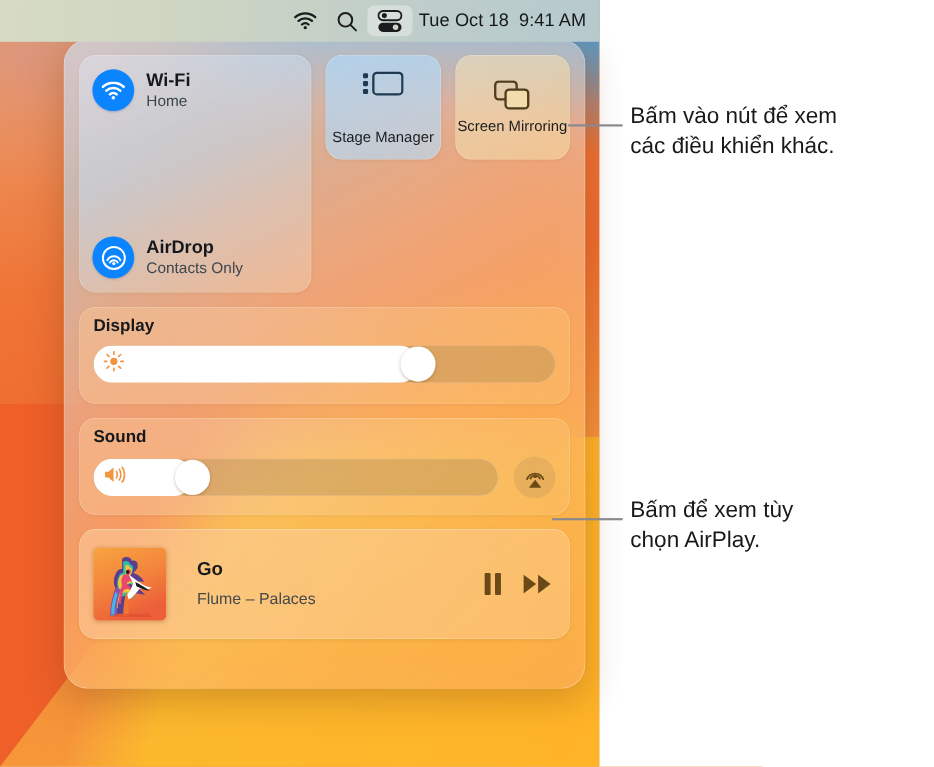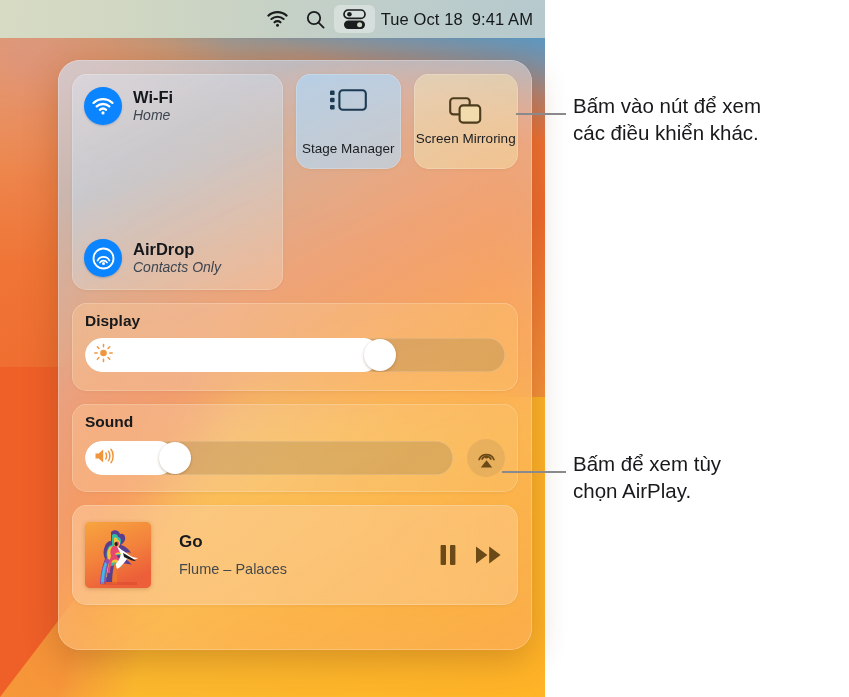--- a/index.html
+++ b/index.html
@@ -62,21 +62,21 @@
     border-radius:6px;
   }
   #mb-clock {
     font-size:16.5px; color:#15181a; letter-spacing:0.1px;
     padding-left:6px; white-space:nowrap;
   }
   #mb-clock .daypart { margin-left:9px; }
 
   
   #control-center {
-    position:absolute; left:58px; top:60px; width:474px; height:590px;
+    position:absolute; left:58px; top:36px; width:474px; height:590px;
     border-radius:22px;
     background:linear-gradient(150deg,
         rgba(205,219,238,0.72) 0%,
         rgba(178,214,243,0.66) 16%,
         rgba(226,205,193,0.62) 40%,
         rgba(248,196,140,0.62) 62%,
         rgba(250,178,108,0.66) 82%,
         rgba(249,171,96,0.70) 100%);
     backdrop-filter:blur(26px) saturate(150%);
     -webkit-backdrop-filter:blur(26px) saturate(150%);
@@ -101,21 +101,21 @@
   .conn-item { display:flex; align-items:center; gap:11px; }
   .conn-icon {
     width:38px; height:38px; border-radius:50%;
     background:#0a84ff;
     display:flex; align-items:center; justify-content:center;
     flex:0 0 38px;
     box-shadow:0 1px 2px rgba(0,60,140,0.25);
   }
   .conn-text { display:flex; flex-direction:column; line-height:1.14; }
   .conn-title { font-size:16.5px; font-weight:bold; color:#14181d; }
-  .conn-sub { font-size:14px; color:#3c4550; margin-top:1px;font-style:italic; }
+  .conn-sub { font-size:14px; color:#3c4550; margin-top:1px; }
 
   
   #right-col { display:flex; flex-direction:column; gap:13px; width:222px; }
   #focus-tile {
     height:108px; padding:0 16px;
     display:flex; align-items:center; gap:15px;
     background:linear-gradient(120deg, rgba(176,218,248,0.80) 0%, rgba(168,214,247,0.78) 62%, rgba(226,208,178,0.60) 100%);
   }
   #focus-icon-wrap {
     width:44px; height:44px; border-radius:50%;

